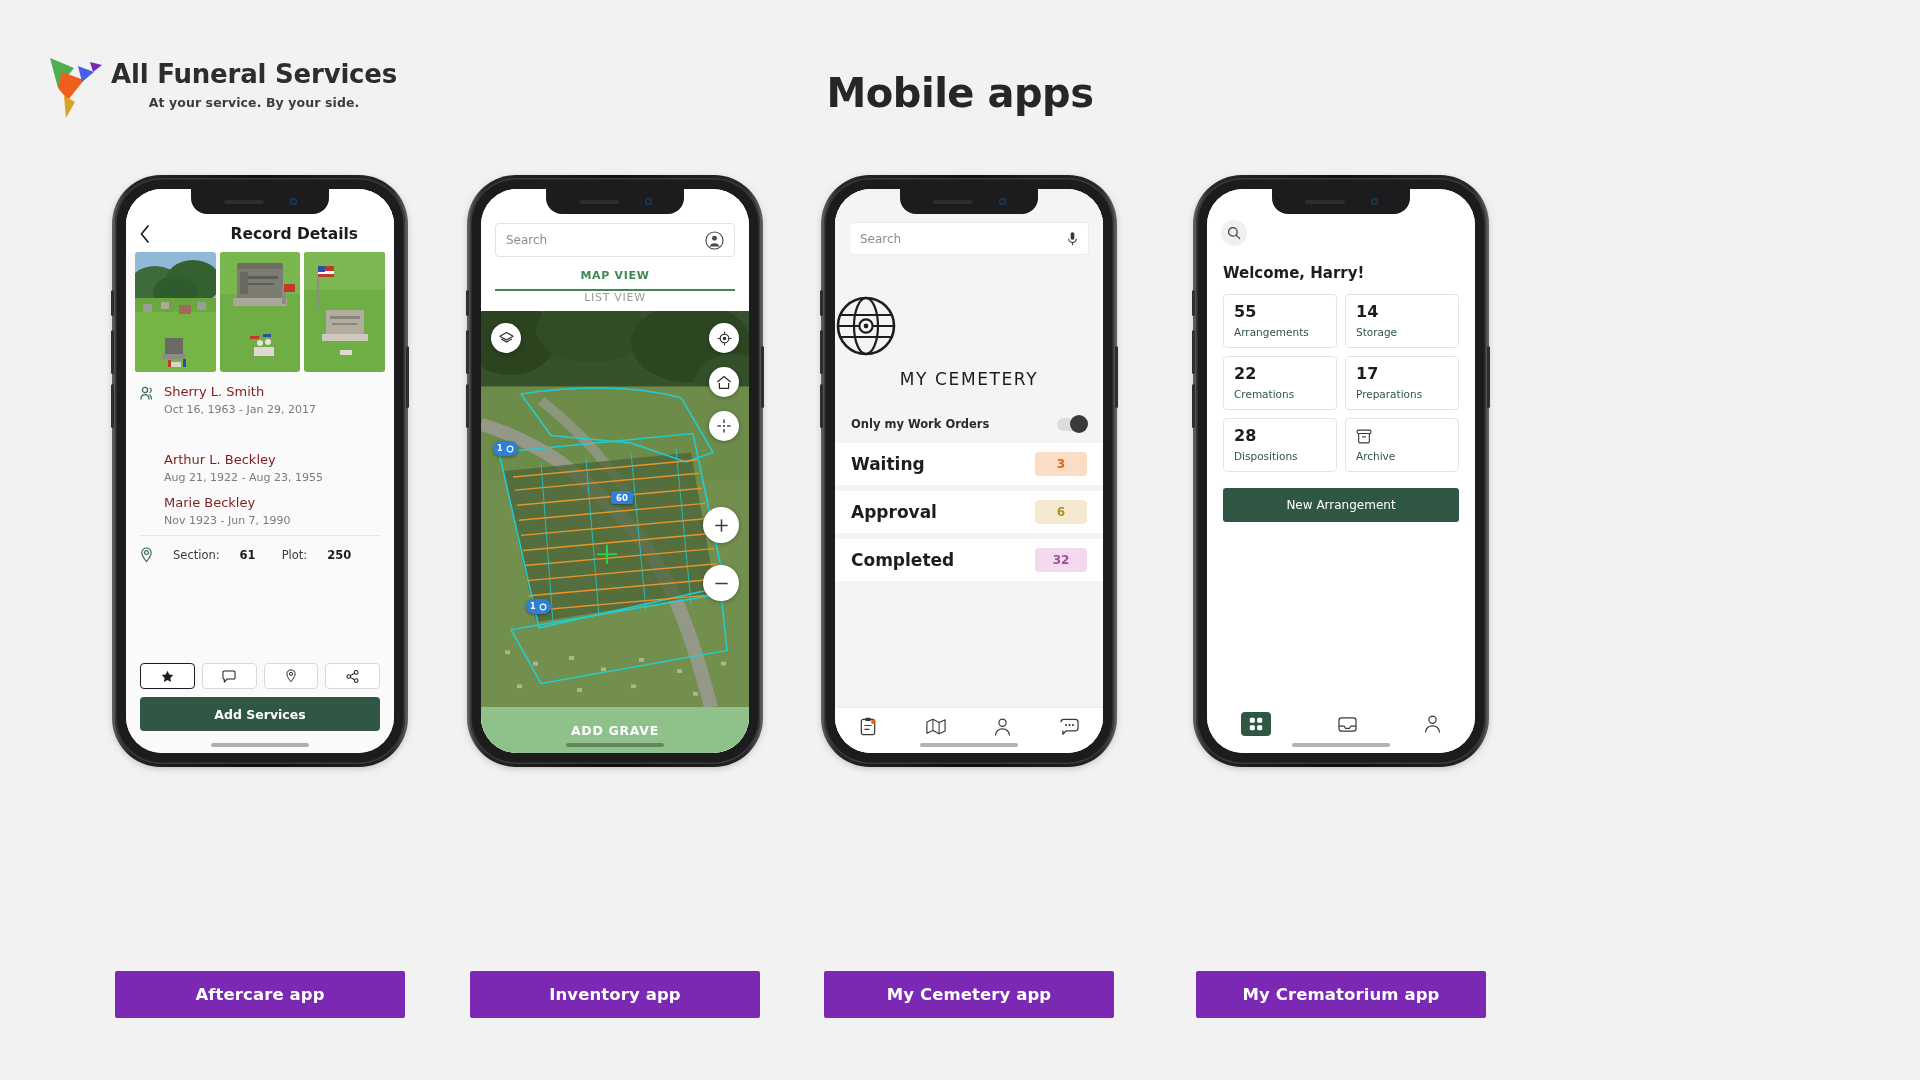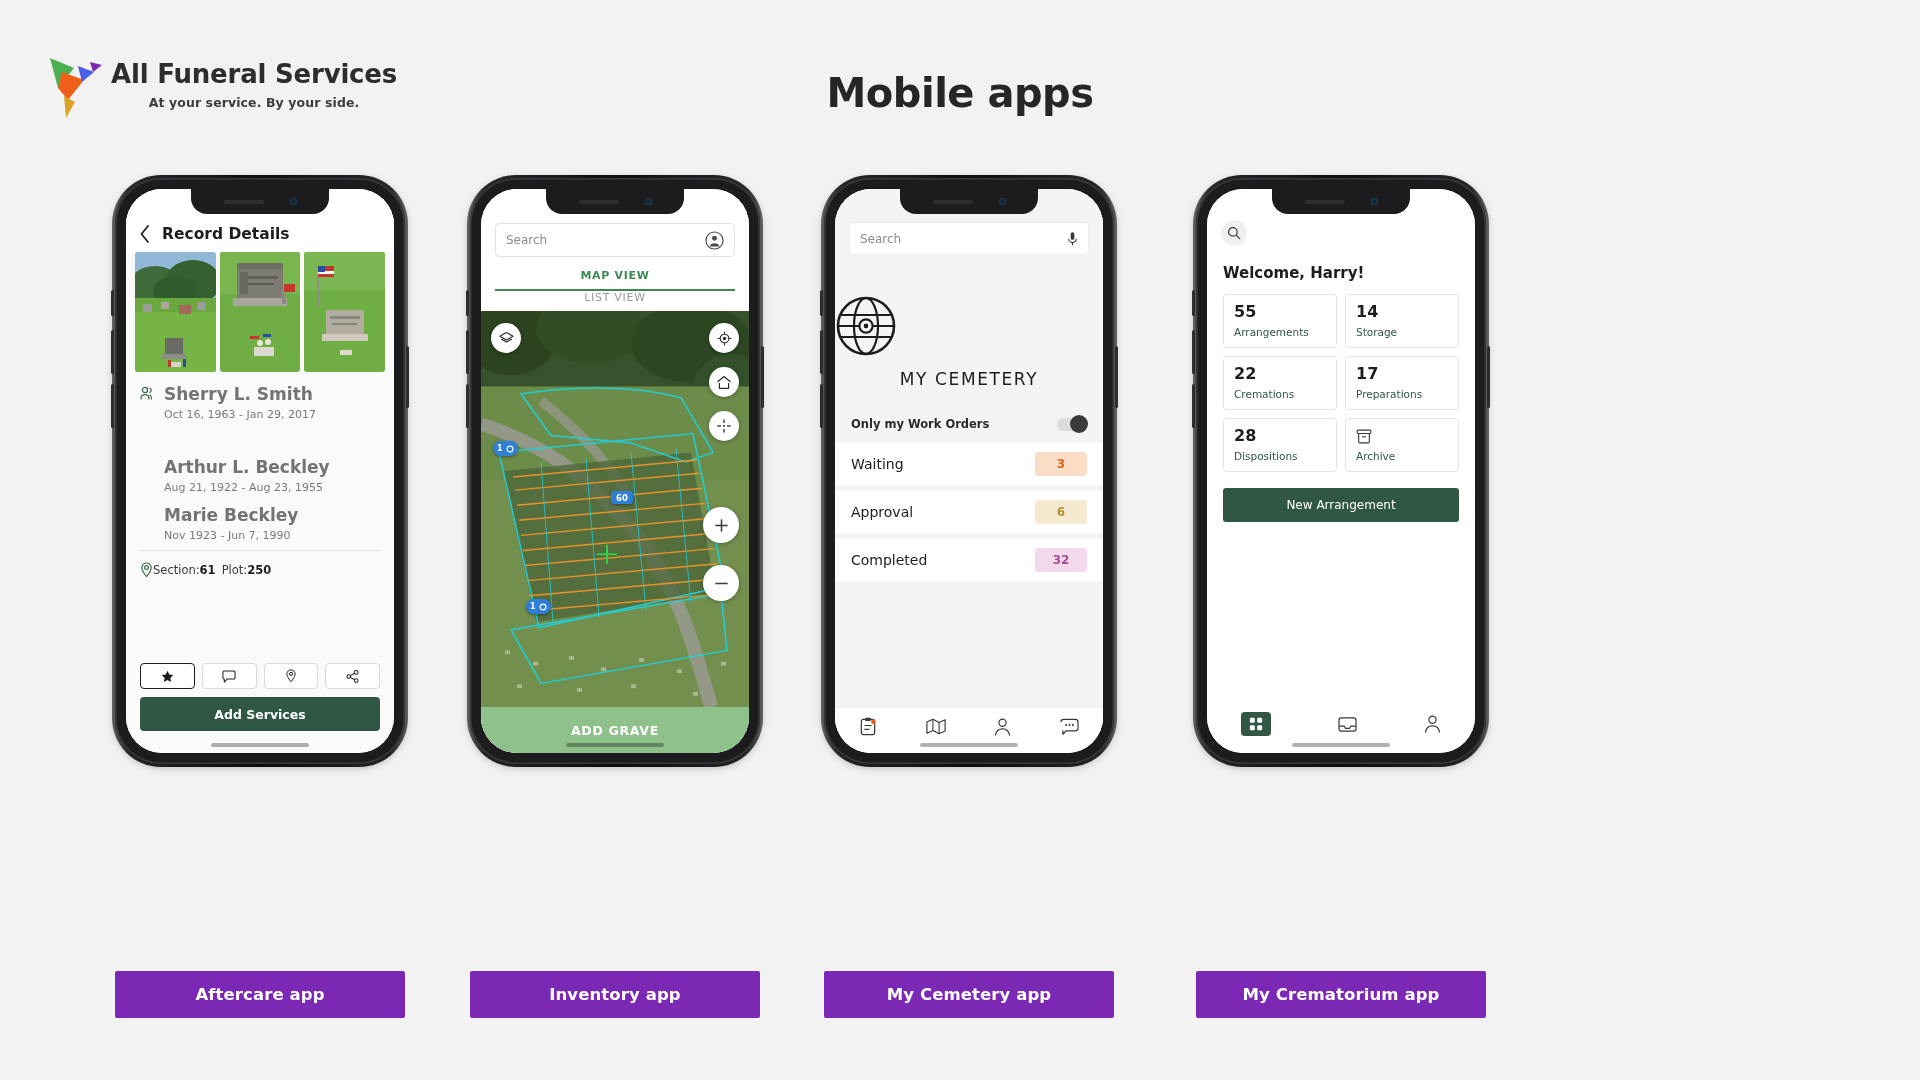--- a/index.html
+++ b/index.html
@@ -56,30 +56,30 @@
     position:absolute; top:793px; width:290px; height:47px;
     background:#7b28b5; color:#fff; border-radius:2px;
     display:flex; align-items:center; justify-content:center;
     font-size:16.5px; font-weight:700; letter-spacing:.1px;
   }
 
   
   .p1-body { position:absolute; inset:0; background:#fafafa; display:flex; flex-direction:column; }
   .p1-head { height:63px; background:#fff; display:flex; align-items:flex-end; padding:0 14px 9px; }
   .p1-back { font-size:21px; color:#1d1d1f; line-height:1; width:22px; }
-  .p1-title { flex:1; text-align:left; font-size:15.5px; font-weight:700; color:#1d1d1f; margin-right:22px;}
+  .p1-title { flex:1; text-align:right; font-size:15.5px; font-weight:700; color:#1d1d1f; margin-right:22px;}
   .p1-photos { display:flex; gap:4px; padding:0 9px; }
   .ph { width:83px; height:120px; border-radius:3px; overflow:hidden; position:relative; }
   .p1-list { padding:12px 14px 0 14px; }
   .rec { margin-bottom:11px; display:flex; gap:9px; }
   .rec-ic { width:15px; color:#3f6b52; flex:none; padding-top:2px;}
-  .rec-name { font-size:17px; font-weight:700; color:#737373; }
+  .rec-name { font-size:13px; font-weight:400; color:#7f1d1d; }
   .rec-dates { font-size:11px; color:#7a7a7a; margin-top:4px; }
   .p1-sep { height:1px; background:#e6e6e6; margin:2px 14px 0; }
-  .p1-plot { display:flex; align-items:center; gap:0; padding:11px 14px 0; font-size:11.5px; color:#3a3a3a;}
+  .p1-plot { display:flex; align-items:center; gap:20px; padding:11px 14px 0; font-size:11.5px; color:#3a3a3a;}
   .p1-plot b { color:#1d1d1f; }
   .p1-actions { position:absolute; left:0; right:0; bottom:64px; display:flex; gap:7px; padding:0 14px; }
   .act { flex:1; height:26px; border:1px solid #d9d9d9; border-radius:4px; background:#fff;
          display:flex; align-items:center; justify-content:center; }
   .act.sel { border-color:#1d1d1f; }
   .p1-cta { position:absolute; left:14px; right:14px; bottom:22px; height:34px; border-radius:4px;
             background:#2f5744; color:#fff; font-size:12.5px; font-weight:700;
             display:flex; align-items:center; justify-content:center; }
 
   
@@ -111,21 +111,21 @@
                display:flex; align-items:center; justify-content:space-between; padding:0 10px; }
   .p3-logo { text-align:center; margin-top:40px; }
   .p3-name { font-size:17px; letter-spacing:1.6px; color:#1d1d1f; margin-top:12px; font-weight:400;}
   .p3-toggle-row { display:flex; align-items:center; justify-content:space-between; padding:28px 16px 0; }
   .p3-toggle-lbl { font-size:11.5px; color:#2b2b2b; font-weight:600; }
   .tgl { width:30px; height:13px; border-radius:8px; background:#dcdcdc; position:relative; }
   .tgl i { position:absolute; right:-1px; top:-3px; width:18px; height:18px; border-radius:50%; background:#3a3a3a; }
   .p3-rows { margin-top:12px; }
   .p3-row { background:#fff; margin:0 0 6px; height:42px; display:flex; align-items:center;
             justify-content:space-between; padding:0 16px; }
-  .p3-row-lbl { font-size:14px; font-weight:400; color:#1d1d1f; }
+  .p3-row-lbl { font-size:17px; font-weight:700; color:#1d1d1f; }
   .pill { min-width:52px; height:24px; border-radius:4px; display:flex; align-items:center;
           justify-content:center; font-size:12px; font-weight:700; }
   .p3-nav { margin-top:auto; height:46px; background:#fff; display:flex; align-items:center;
             justify-content:space-around; border-top:1px solid #ececec; padding-bottom:8px;}
 
   
   .p4-body { position:absolute; inset:0; background:#fff; display:flex; flex-direction:column; }
   .p4-top { padding:31px 14px 0; }
   .p4-srch { width:26px; height:26px; border-radius:50%; background:#f0f0f0; display:flex;
              align-items:center; justify-content:center; }

